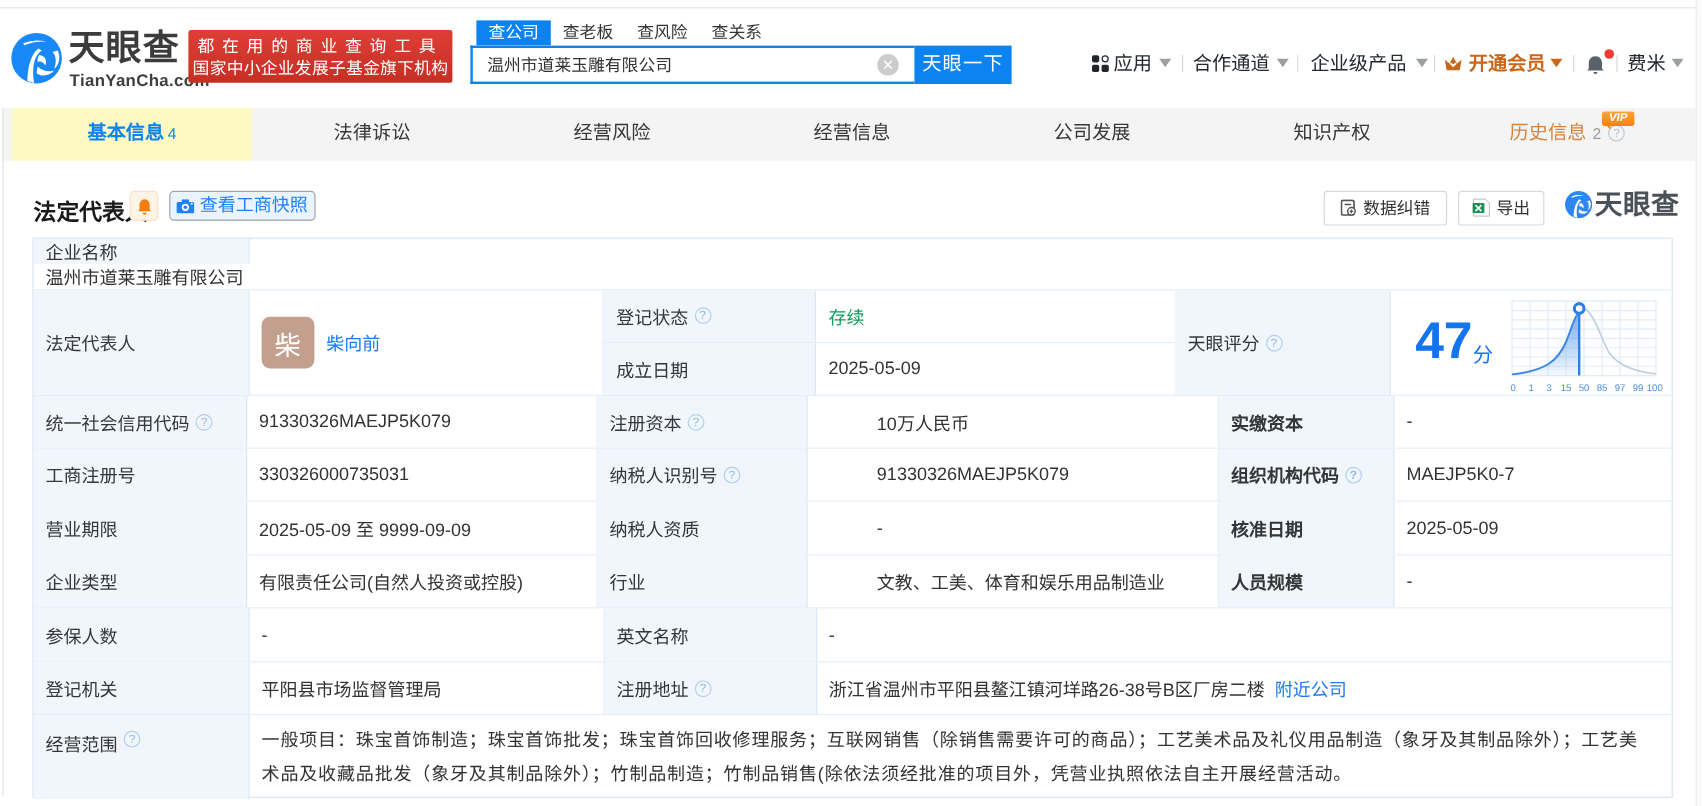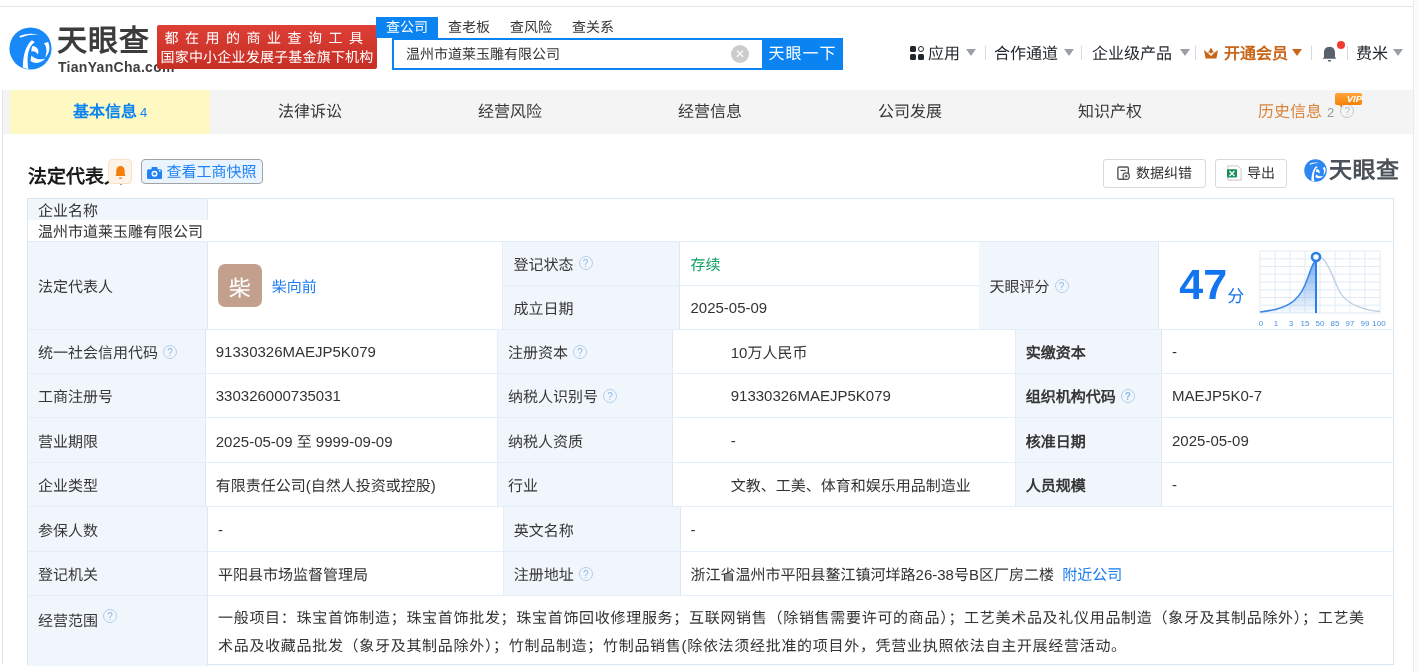--- a/index.html
+++ b/index.html
@@ -11,21 +11,21 @@
 #topline { position:absolute; left:0; top:6px; width:1418px; height:1px; background:#e4e4e4; }
 #logo-circle { position:absolute; left:9px; top:27px; width:43px; height:43px; }
 #logo-zh { position:absolute; left:57px; top:26px; font-size:30px; line-height:30px; font-weight:bold; color:#3c3c3c; letter-spacing:1px; }
 #logo-en { position:absolute; left:58px; top:62px; font-size:14px; line-height:11px; font-weight:bold; color:#3f3f3f; letter-spacing:0.3px; }
 #redbox { position:absolute; left:157px; top:25px; width:220px; height:44px; padding-top:4px;
   background:linear-gradient(#dd3f35,#c62e24); border-radius:2px; color:#fff; text-align:center; overflow:hidden; }
 #redbox .l1 { font-size:14px; line-height:19px; letter-spacing:6.5px; white-space:nowrap; }
 #redbox .l2 { font-size:14px; line-height:19px; letter-spacing:0.2px; white-space:nowrap; }
 
 
-#stabs { position:absolute; left:376px; top:17px; height:21px; display:flex; font-size:14px; }
+#stabs { position:absolute; left:397px; top:17px; height:21px; display:flex; font-size:14px; }
 #stabs .st { width:62px; text-align:center; line-height:21px; color:#343434; }
 #stabs .st.on { background:#0b83f1; color:#fff; }
 #sinput { position:absolute; left:392px; top:38px; width:370px; height:32px; background:#fff;
   border:2px solid #0b83f1; border-right:none; line-height:28px; font-size:14px; color:#333; padding-left:12px; }
 #sclear { position:absolute; left:731px; top:45px; width:18px; height:18px; border-radius:50%;
   background:#ccc; color:#fff; font-size:12px; line-height:18px; text-align:center; }
 #sbtn { position:absolute; left:762px; top:38px; width:81px; height:32px; background:#0b83f1;
   color:#fff; font-size:16px; text-align:center; line-height:32px; letter-spacing:1px; }
 
 
@@ -45,21 +45,21 @@
 
 #tabbar { position:absolute; left:2px; top:90px; width:1411px; height:44px; background:#f4f4f5; }
 #tabbar .row { position:absolute; left:8px; top:0; width:1400px; height:44px; display:flex; }
 #tabbar .tab { flex:0 0 200px; width:200px; text-align:center; line-height:44px; font-size:16px; color:#383838; position:relative; }
 #tabbar .tab.on { background:#fef9c3; color:#0b83f1; font-weight:bold; }
 #tabbar .cnt { font-size:13px; font-weight:normal; color:#0b83f1; margin-left:3px; }
 #tabbar .hist { color:#d8853b; }
 #tabbar .cnt2 { font-size:13px; color:#999; margin-left:3px; }
 .vipbadge { position:absolute; top:3px; left:125px; width:27px; height:12px;
   background:linear-gradient(#ffa43a,#f5820a); border-radius:2px; color:#fff; font-size:9.5px;
-  font-style:italic; font-weight:bold; line-height:12px; text-align:right; }
+  font-style:italic; font-weight:bold; line-height:12px; text-align:center; }
 .vipbadge::after { content:""; position:absolute; left:3px; bottom:-3px; width:0; height:0;
   border-left:4px solid transparent; border-right:0 solid transparent; border-top:4px solid #f5820a; }
 .qmark { display:inline-block; width:14px; height:14px; border:1px solid #b3cfec; border-radius:50%;
   color:#8fb8e4; font-size:10px; line-height:13px; text-align:center; vertical-align:1px; margin-left:5px; flex:0 0 auto; }
 .qmark.gray { border-color:#c3c8cd; color:#b6bcc2; }
 
 
 #sect { position:absolute; left:0; top:134px; width:1413px; height:64px; background:#fff; }
 #stitle { position:absolute; left:28px; top:161px; font-size:19px; font-weight:bold; color:#1a1a1a; }
 #bellbadge { position:absolute; left:108px; top:159px; width:24px; height:25px; background:#fdf3e7;

